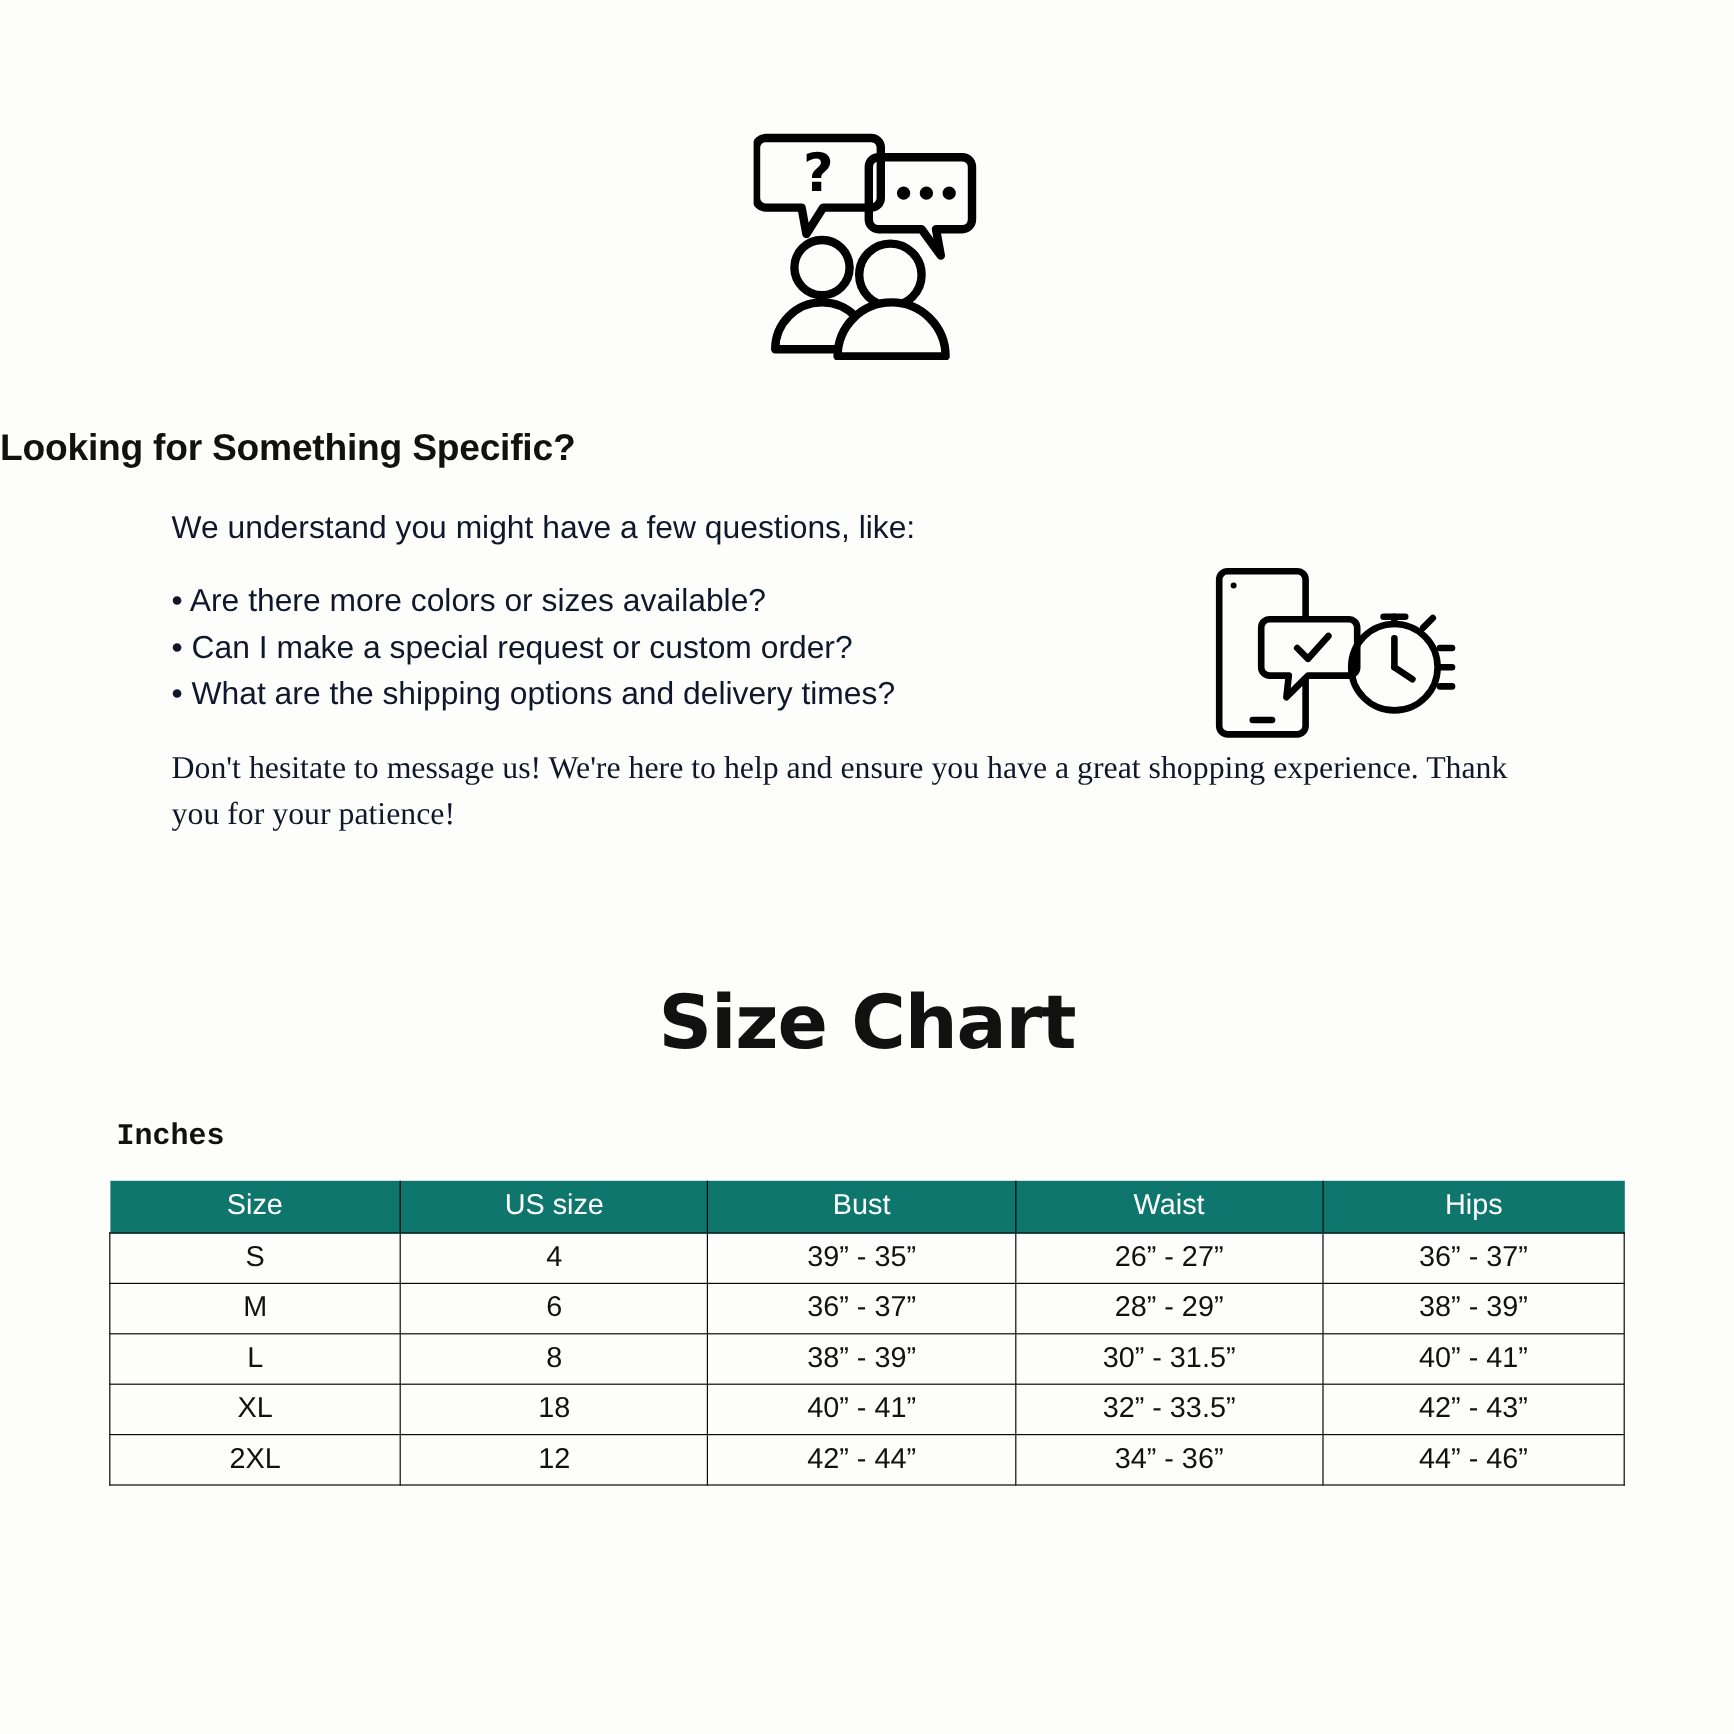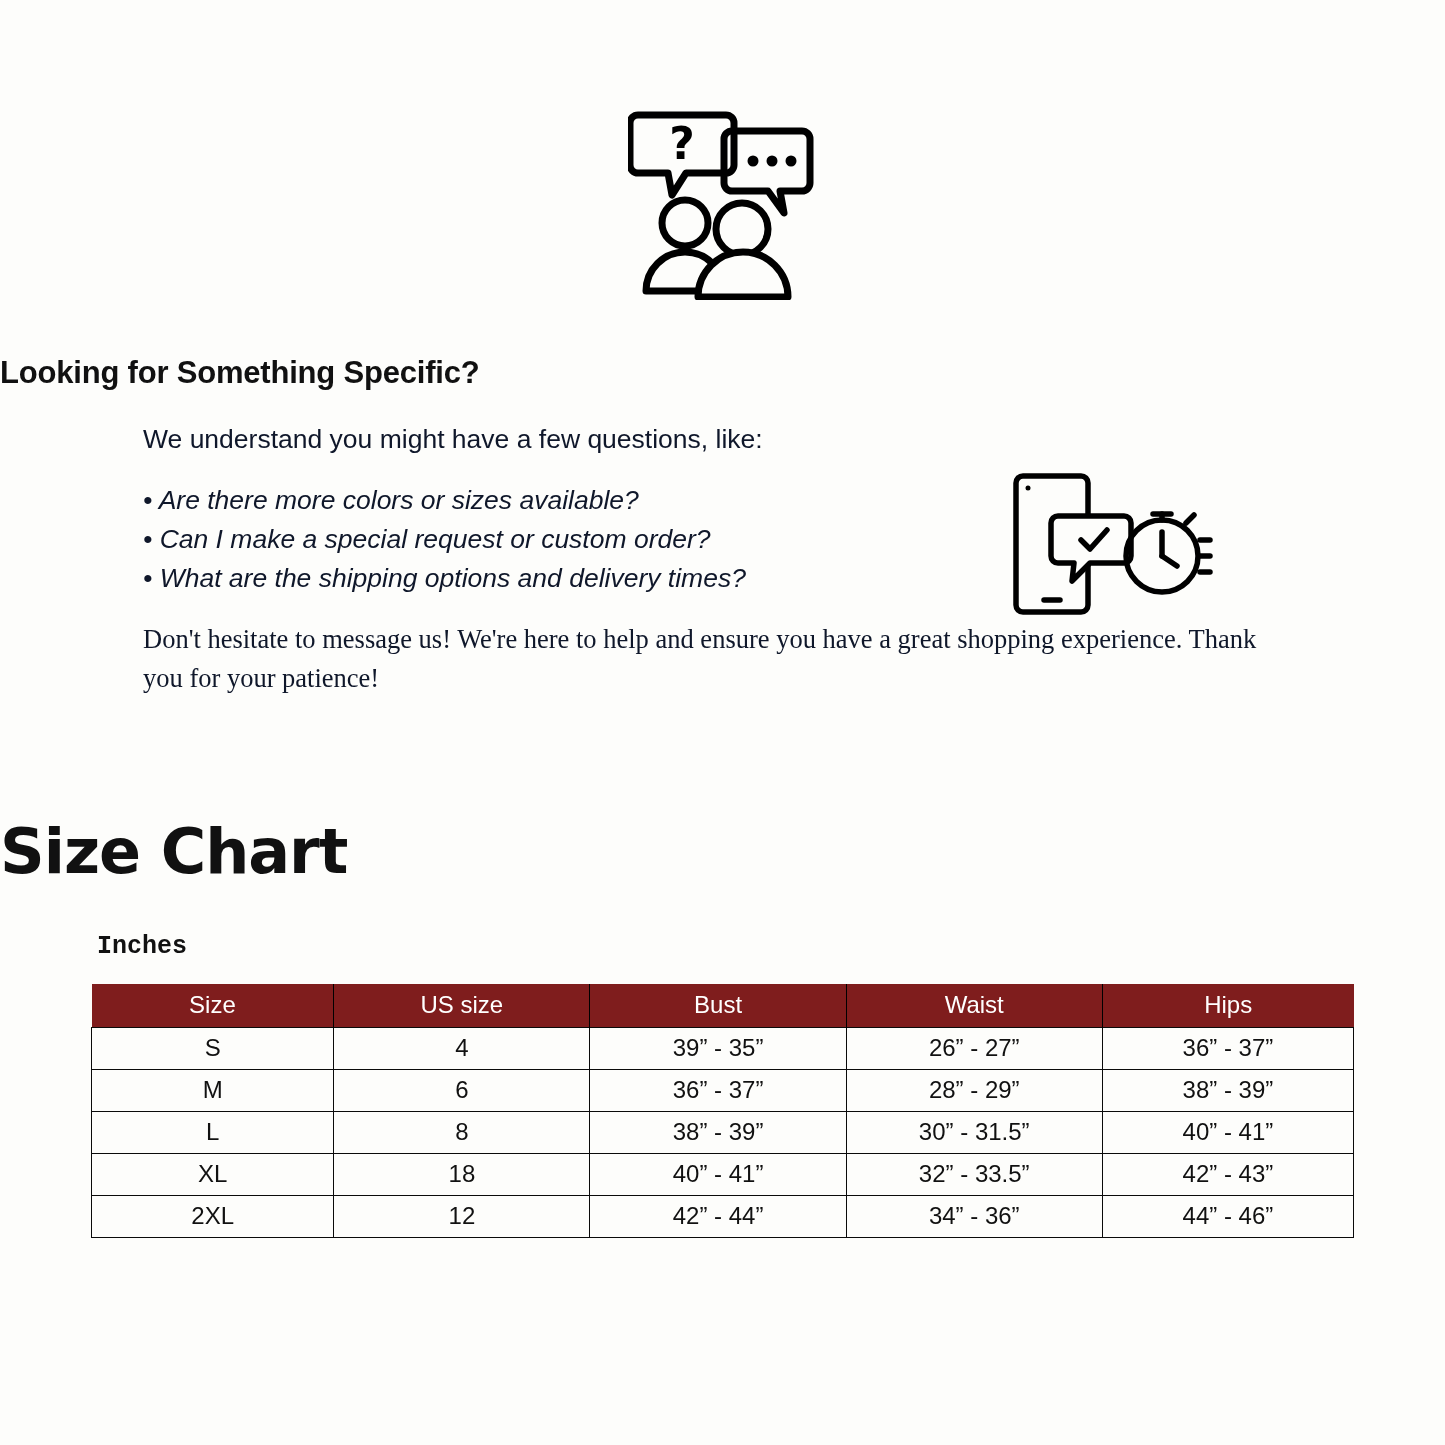--- a/index.html
+++ b/index.html
@@ -46,21 +46,20 @@
     width: 1150px;
     font-size: 26.5px;
     line-height: 39px;
     color: #0f172a;
   }
   .copy .intro { margin: 0 0 22px 0; }
   .copy ul {
     list-style: none;
     margin: 0 0 22px 0;
     padding: 0;
-    font-style: italic;
   }
   .copy li { margin: 0; white-space: nowrap; }
   .copy .outro {
     margin: 0;
     width: 1140px;
     font-family: Liberation Serif, serif;
   }
 
   
   .phone-icon-wrap {
@@ -68,21 +67,21 @@
     left: 1010px;
     top: 470px;
   }
 
   
   .size-title {
     position: absolute;
     top: 815px;
     left: 0;
     width: 1445px;
-    text-align: left;
+    text-align: center;
     font-size: 62px;
     font-weight: bold;
     font-family: "DejaVu Sans", sans-serif;
     letter-spacing: -1px;
   }
 
   
   .units-label {
     position: absolute;
     left: 97px;
@@ -99,21 +98,21 @@
     top: 984px;
     width: 1263px;
   }
   table.size-table {
     border-collapse: collapse;
     width: 100%;
     font-size: 24px;
     font-family: "Liberation Sans", sans-serif;
   }
   table.size-table th {
-    background: #7f1d1d;
+    background: #0f766e;
     color: #ffffff;
     font-weight: normal;
     padding: 7px 0 8px 0;
     text-align: center;
     border-right: 1px solid #000;
   }
   table.size-table th:last-child { border-right: none; }
   table.size-table td {
     border: 1px solid #0a0a0a;
     text-align: center;

